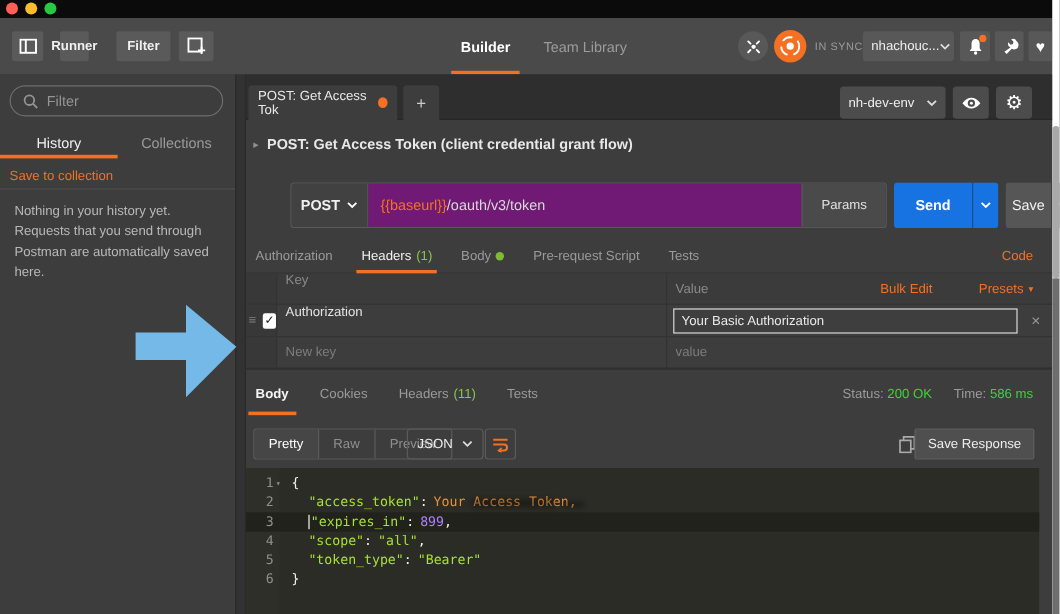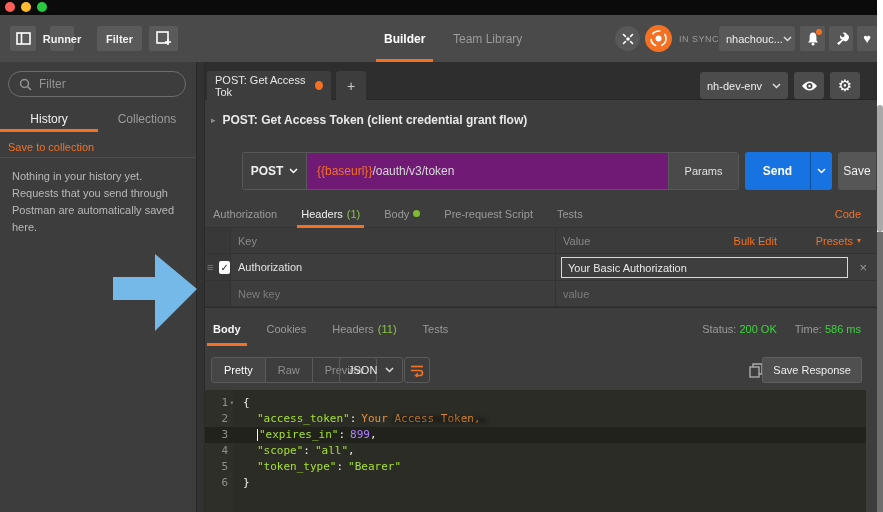--- a/index.html
+++ b/index.html
@@ -106,21 +106,21 @@
   .reqtab-item.active { color:#f0f0f0; }
   .reqtab-item.active::after { content:""; position:absolute; left:-4px; right:-4px; bottom:0;
             height:3px; background:#f47023; }
   .count-green { color:#8bc34a; }
   .body-dot { width:7px; height:7px; border-radius:50%; background:#7ebc2f; }
   .code-link { position:absolute; right:16px; color:#f47023;padding-left:36px; }
 
   .kv-row { position:absolute; left:0; width:672px; display:flex; }
   .kv-handle { width:26px; border-right:1px solid #333; display:flex; align-items:center;
             padding-left:2px; gap:3px; background:#383838; }
-  .kv-key { width:324px; display:flex; align-items:center; padding-left:7px; }
+  .kv-key { width:324px; display:flex; padding-left:7px; }
   .kv-value { flex:1; border-left:1px solid #333; display:flex; align-items:center; position:relative; }
   .kv-header { top:166px; height:26px; background:#3b3b3b; border-bottom:1px solid #333; color:#8a8a8a; font-size:11px; }
   .kv-r1 { top:192px; height:27px; border-bottom:1px solid #333; }
   .kv-r2 { top:219px; height:26px; border-bottom:1px solid #343434; }
   .bulkedit { position:absolute; right:100px; color:#f47023; }
   .presets { position:absolute; right:16px; color:#f47023; display:flex; gap:4px; align-items:center; }
   .presets .pc { font-size:8px; }
   .drag-glyph { color:#808080; font-size:11px; }
   .checkbox { width:13px; height:13px; background:#fff; border-radius:2px; display:flex;
             align-items:center; justify-content:center; font-size:10px; color:#222; margin-left:3px; }

